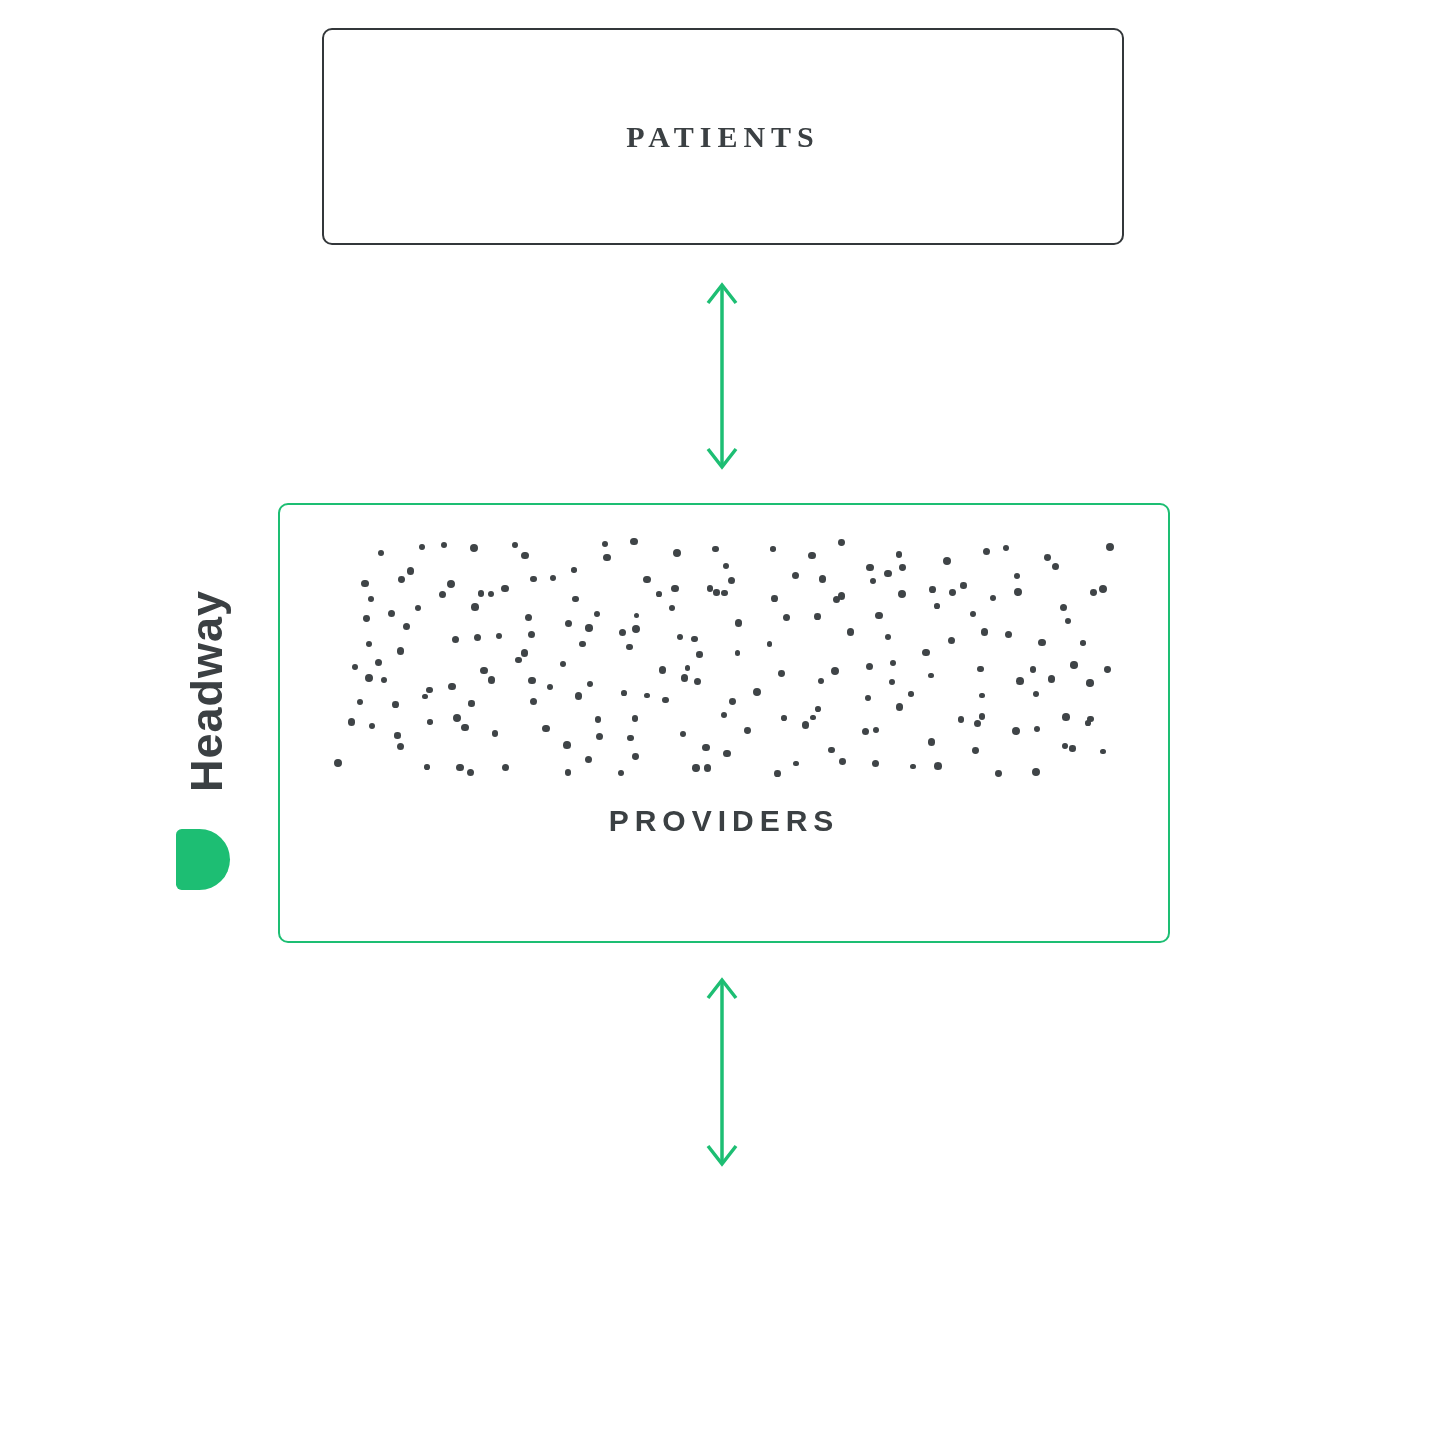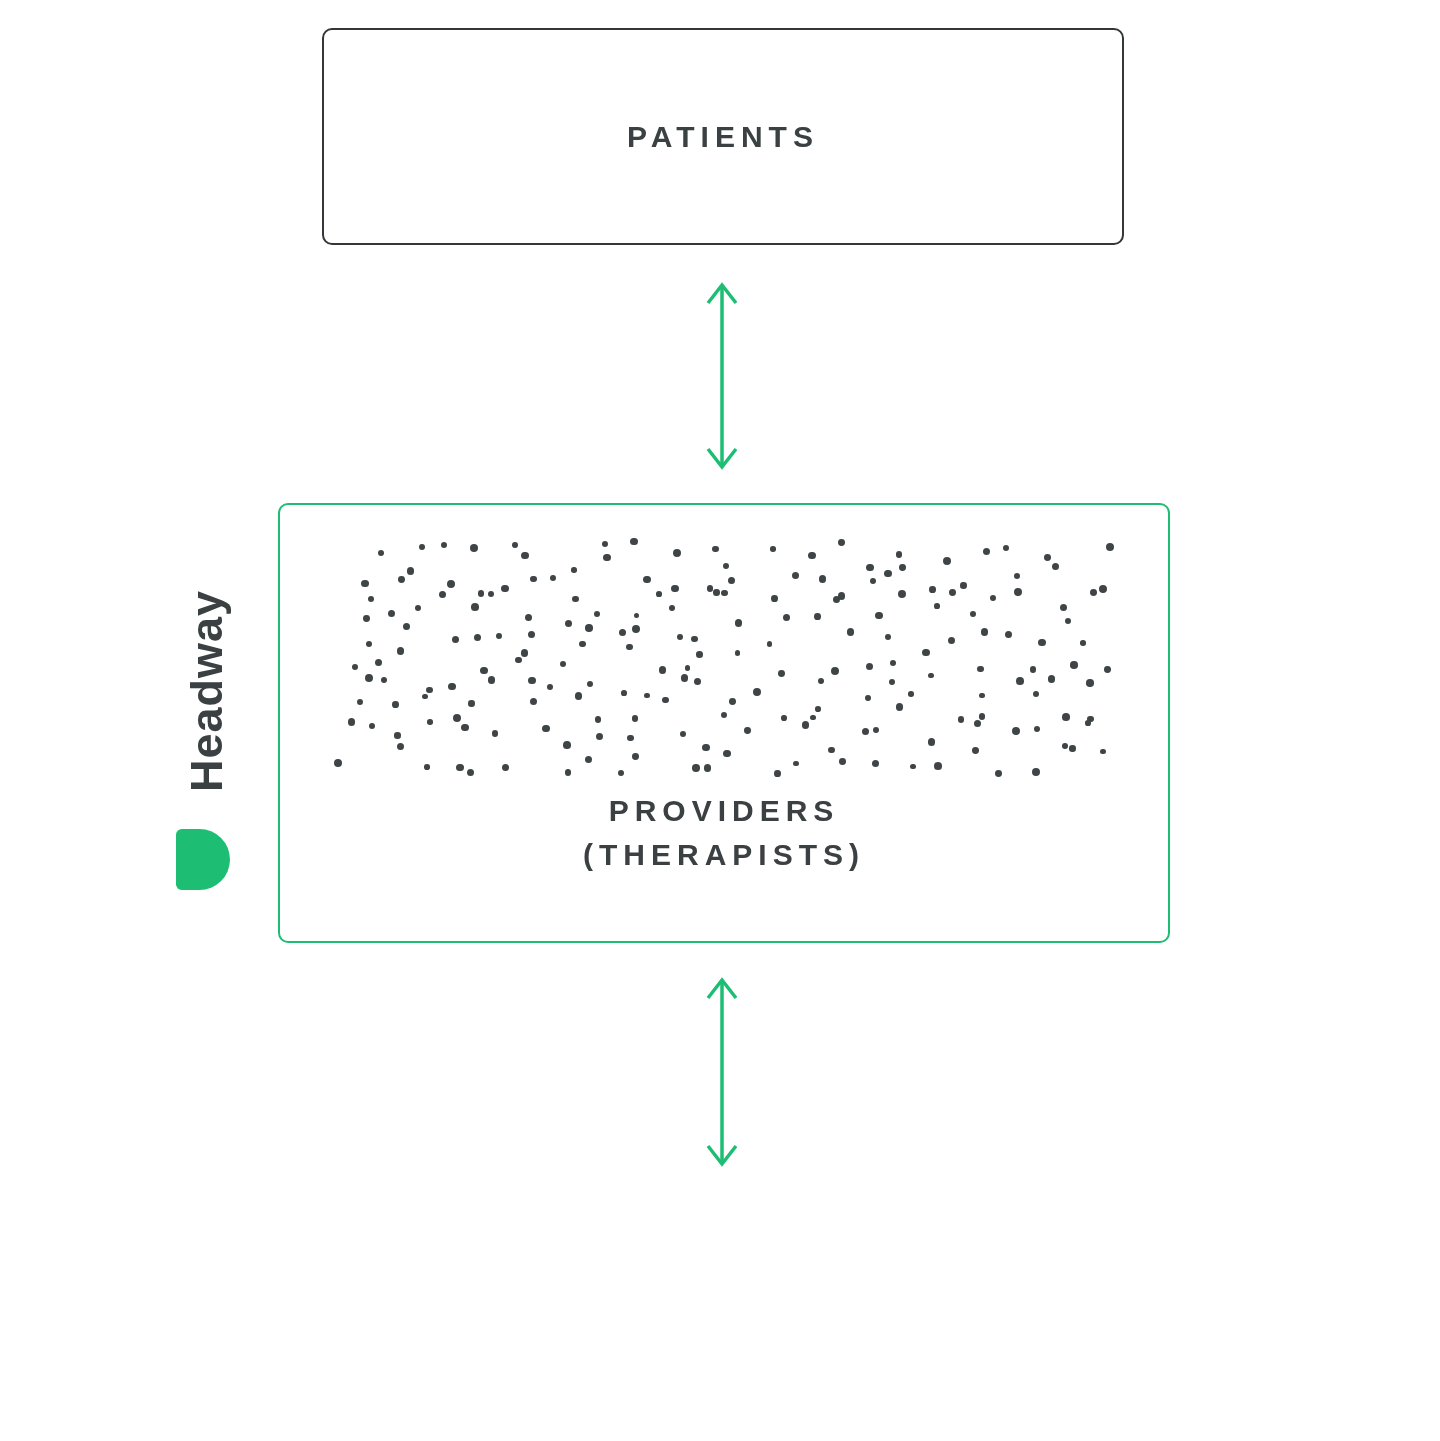--- a/index.html
+++ b/index.html
@@ -20,20 +20,21 @@
   .node-box {
     position: absolute;
     background: #ffffff;
     border-radius: 10px;
     display: flex;
     align-items: center;
     justify-content: center;
   }
   .dark-box {
     border: 2.5px solid var(--border-dark, #33373a);
+    font-family: Liberation Serif, serif;
   }
   .green-box {
     border: 2.5px solid var(--green, #1dbe73);
   }
   .box-label {
     color: var(--dark, #3b4043);
     font-size: 30px;
     font-weight: 700;
     letter-spacing: 6px;
     text-align: center;
@@ -52,21 +53,21 @@
     width: 768px; height: 232px;
   }
   .provider-dot {
     position: absolute;
     border-radius: 50%;
     background: var(--dot, #3f4447);
   }
   #providers-label {
     position: absolute;
     left: 0; right: 0;
-    top: 284px;
+    top: 294px;
     text-align: center;
     line-height: 1.45;
   }
 
   
   .v-arrow {
     position: absolute;
     color: var(--green, #1dbe73);
   }
   #arrow-top    { left: 700px; top: 281px; }
@@ -323,21 +324,20 @@
         <span class="provider-dot" style="left: 570.39px; top: 222.634px; width: 5.74677px; height: 5.74677px;"></span>
         <span class="provider-dot" style="left: 593.823px; top: 221.005px; width: 7.70909px; height: 7.70909px;"></span>
         <span class="provider-dot" style="left: 632.097px; top: 206.279px; width: 6.8583px; height: 6.8583px;"></span>
         <span class="provider-dot" style="left: 654.782px; top: 229.201px; width: 6.94121px; height: 6.94121px;"></span>
         <span class="provider-dot" style="left: 691.963px; top: 226.847px; width: 7.80466px; height: 7.80466px;"></span>
         <span class="provider-dot" style="left: 729.359px; top: 204.106px; width: 6.46465px; height: 6.46465px;"></span>
         <span class="provider-dot" style="left: 760.439px; top: 207.725px; width: 5.61585px; height: 5.61585px;"></span>
       </div>
     <div id="providers-label" class="box-label">
       <div>PROVIDERS</div>
-      <div>(THERAPISTS)</div>
     </div>
   </div>
 
   <svg id="arrow-bottom" class="v-arrow" width="44" height="192" viewBox="0 0 44 192" aria-hidden="true">
     <line x1="22" y1="5" x2="22" y2="187" stroke="currentColor" stroke-width="3.5"></line>
     <polyline points="8,22 22,4 36,22" fill="none" stroke="currentColor" stroke-width="3.5"></polyline>
     <polyline points="8,170 22,188 36,170" fill="none" stroke="currentColor" stroke-width="3.5"></polyline>
   </svg>
 
 

